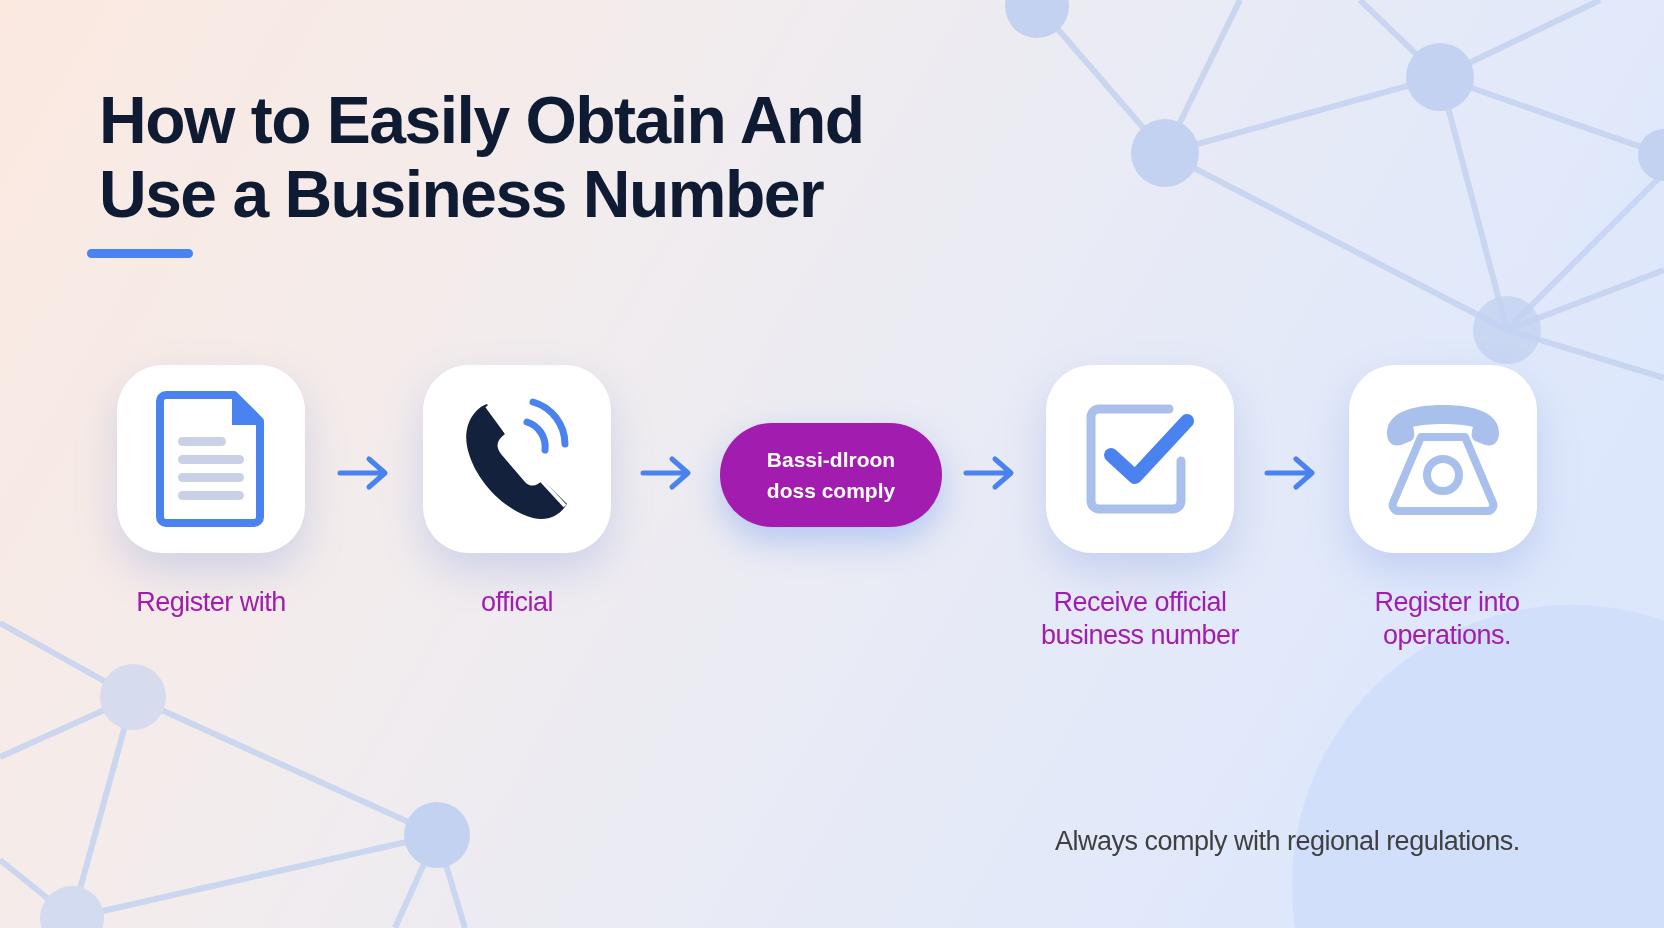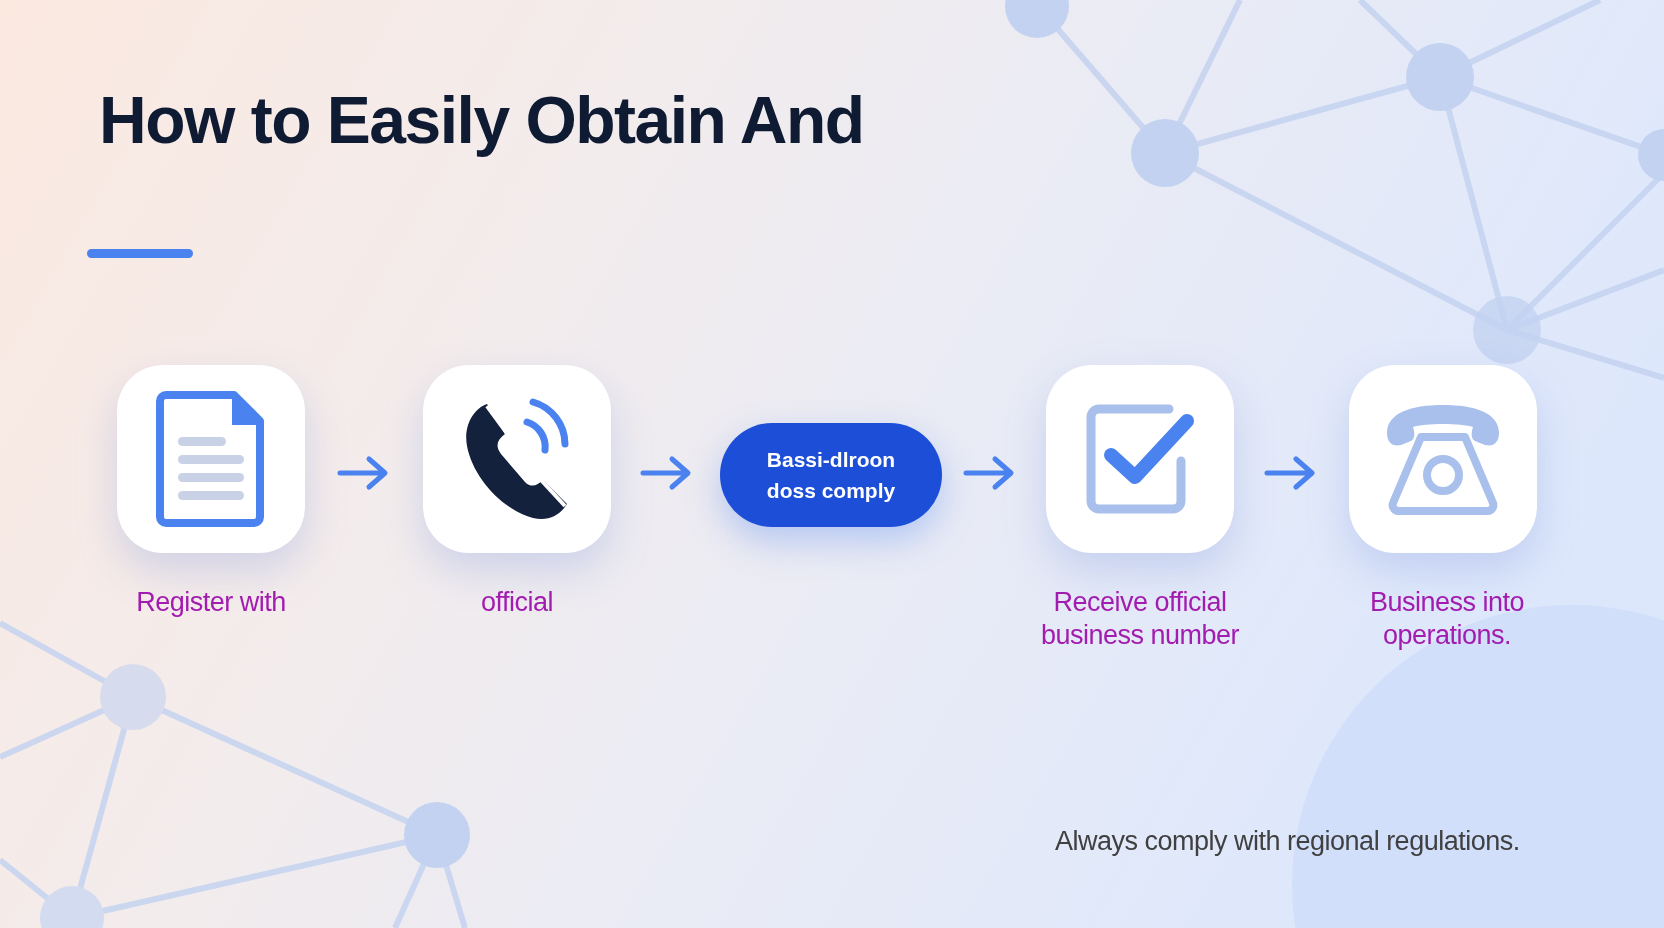--- a/index.html
+++ b/index.html
@@ -14,21 +14,21 @@
     position:absolute; left:86px; top:70px; margin:13px;
     font-size:66px; font-weight:700; line-height:74px; color:#0f1a33; letter-spacing:-1.5px;
   }
   .accent-bar { position:absolute; left:87px; top:249px; width:106px; height:9px; border-radius:5px; background:#4a82ef; }
   .card {
     position:absolute; top:365px; width:188px; height:188px; border-radius:46px; background:#ffffff;
     box-shadow: 0 18px 40px rgba(120,145,220,0.28);
     display:flex; align-items:center; justify-content:center;
   }
   .pill {
-    position:absolute; left:720px; top:423px; width:222px; height:104px; border-radius:52px; background:#1d4ed8;
+    position:absolute; left:720px; top:423px; width:222px; height:104px; border-radius:52px; background:#a21caf;
     box-shadow: 0 14px 34px rgba(79,132,239,0.35);
     display:flex; flex-direction:column; align-items:center; justify-content:center;
     color:#fff; font-weight:700; font-size:21px; line-height:31px;
   }
   .arrow { position:absolute; top:455px; width:54px; height:36px; }
   .label {
     position:absolute; top:586px; width:280px; text-align:center;
     font-size:27px; line-height:33px; color:#a21caf; letter-spacing:-0.5px;
   }
   .label span { display:block; }
@@ -67,20 +67,21 @@
     <circle cx="1664" cy="155" r="26"></circle>
     <circle cx="133" cy="697" r="33" fill="#d6dbed"></circle>
     <circle cx="437" cy="835" r="33"></circle>
     <circle cx="72" cy="918" r="32" fill="#d3dbf0"></circle>
   </g>
 </svg>
 <div class="big-circle"></div>
 
 <h1 class="title">
   <span>How to Easily Obtain And</span><br>
+  <span>Use a Business Number</span>
 </h1>
 <div class="accent-bar"></div>
 
 <div class="card" style="left:117px;">
   <svg width="110" height="136" viewBox="0 0 110 136">
     <path d="M10 4 H78 L104 30 V126 a6 6 0 0 1 -6 6 H10 a6 6 0 0 1 -6 -6 V10 a6 6 0 0 1 6 -6 Z" fill="none" stroke="#4a82ef" stroke-width="8" stroke-linejoin="round"></path>
     <path d="M76 4 L106 34 H76 Z" fill="#4a82ef"></path>
     <rect x="22" y="46" width="48" height="9" rx="4.5" fill="#c8d1e6"></rect>
     <rect x="22" y="64" width="66" height="9" rx="4.5" fill="#c8d1e6"></rect>
     <rect x="22" y="82" width="66" height="9" rx="4.5" fill="#c8d1e6"></rect>
@@ -134,17 +135,17 @@
   <span>Register with</span>
 </div>
 <div class="label" style="left:377px;">
   <span>official</span>
 </div>
 <div class="label" style="left:1000px;">
   <span>Receive official</span>
   <span>business number</span>
 </div>
 <div class="label" style="left:1307px;">
-  <span>Business into</span>
+  <span>Register into</span>
   <span>operations.</span>
 </div>
 
 <div class="footer">Always comply with regional regulations.</div>
 
 </body></html>

